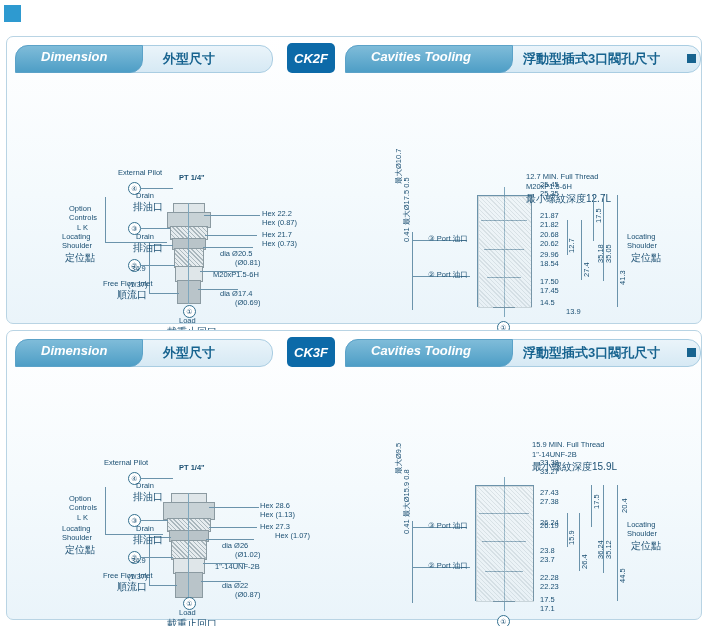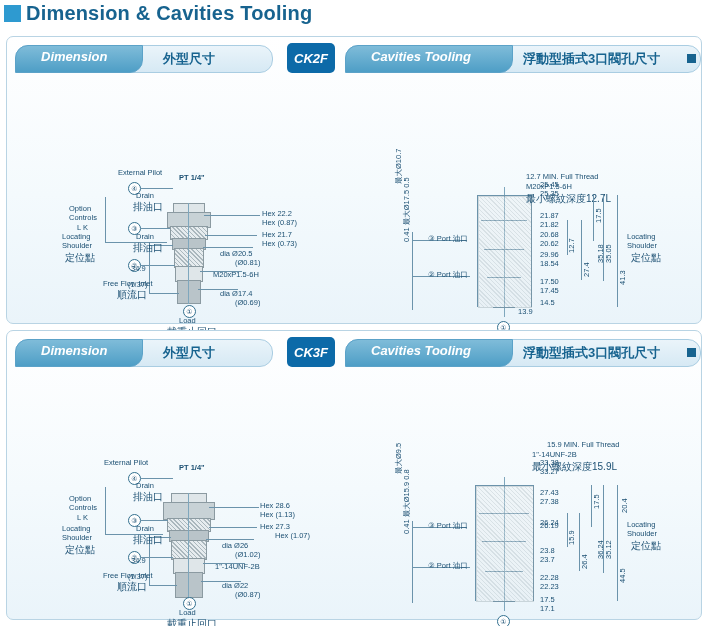--- a/index.html
+++ b/index.html
@@ -95,21 +95,20 @@
   }
   .mm{position:absolute;font-size:7px;color:#7fa7bd;}
 </style>
 </head>
 <body>
 
 <div class="page">
 
   <div class="title-bar">
     <div class="title-sq"></div>
-    <div class="title-txt">Dimension &amp; Cavities Tooling</div>
   </div>
 
   <div class="panel" id="panel1">
 
     <div class="hdr">
       <div class="tabA"></div>
       <div class="tabA2"></div>
       <div class="lbl-en" style="left:26px">Dimension</div>
       <div class="lbl-cn" style="left:148px">外型尺寸</div>
       <div class="code-badge">CK2F</div>
@@ -213,21 +212,21 @@
     <div class="t" style="left:533px;top:153px">25.35</div>
     <div class="t" style="left:533px;top:175px">21.87</div>
     <div class="t" style="left:533px;top:184px">21.82</div>
     <div class="t" style="left:533px;top:194px">20.68</div>
     <div class="t" style="left:533px;top:203px">20.62</div>
     <div class="t" style="left:533px;top:214px">29.96</div>
     <div class="t" style="left:533px;top:223px">18.54</div>
     <div class="t" style="left:533px;top:241px">17.50</div>
     <div class="t" style="left:533px;top:250px">17.45</div>
     <div class="t" style="left:533px;top:262px">14.5</div>
-    <div class="t" style="left:511px;top:271px">13.9</div>
+    <div class="t" style="left:559px;top:271px">13.9</div>
 
     <div class="t" style="left:588px;top:186px;transform:rotate(-90deg);transform-origin:left top;">17.5</div>
     <div class="t" style="left:561px;top:216px;transform:rotate(-90deg);transform-origin:left top;">12.7</div>
     <div class="t" style="left:576px;top:240px;transform:rotate(-90deg);transform-origin:left top;">27.4</div>
     <div class="t" style="left:590px;top:226px;transform:rotate(-90deg);transform-origin:left top;">35.18</div>
     <div class="t" style="left:598px;top:226px;transform:rotate(-90deg);transform-origin:left top;">35.05</div>
     <div class="t" style="left:612px;top:248px;transform:rotate(-90deg);transform-origin:left top;">41.3</div>
 
     <div class="ln lnv" style="left:586px;top:158px;height:46px;"></div>
     <div class="ln lnv" style="left:560px;top:183px;height:35px;"></div>
@@ -326,21 +325,21 @@
     <div class="ln lnh" style="left:405px;top:196px;width:55px;"></div>
     <div class="ln lnh" style="left:405px;top:236px;width:58px;"></div>
 
     <div class="t" style="left:421px;top:191px"><span>③ Port</span> <span>油口</span></div>
     <div class="t" style="left:421px;top:231px"><span>② Port</span> <span>油口</span></div>
     <div class="circ" style="left:490px;top:284px">①</div>
 
     <div class="t" style="left:388px;top:143px;transform:rotate(-90deg);transform-origin:left top;">最大Ø9.5</div>
     <div class="t" style="left:396px;top:203px;transform:rotate(-90deg);transform-origin:left top;">0.41 最大Ø15.9 0.8</div>
 
-    <div class="t" style="left:540px;top:110px">15.9 MIN. Full Thread</div>
+    <div class="t" style="left:525px;top:110px">15.9 MIN. Full Thread</div>
     <div class="t" style="left:525px;top:120px">1"-14UNF-2B</div>
     <div class="t cn" style="left:525px;top:130px">最小螺紋深度15.9L</div>
 
     <div class="t" style="left:533px;top:128px">33.38</div>
     <div class="t" style="left:533px;top:137px">33.27</div>
     <div class="t" style="left:533px;top:158px">27.43</div>
     <div class="t" style="left:533px;top:167px">27.38</div>
     <div class="t" style="left:533px;top:188px">26.24</div>
     <div class="t" style="left:533px;top:191px">26.19</div>
     <div class="t" style="left:533px;top:216px">23.8</div>

